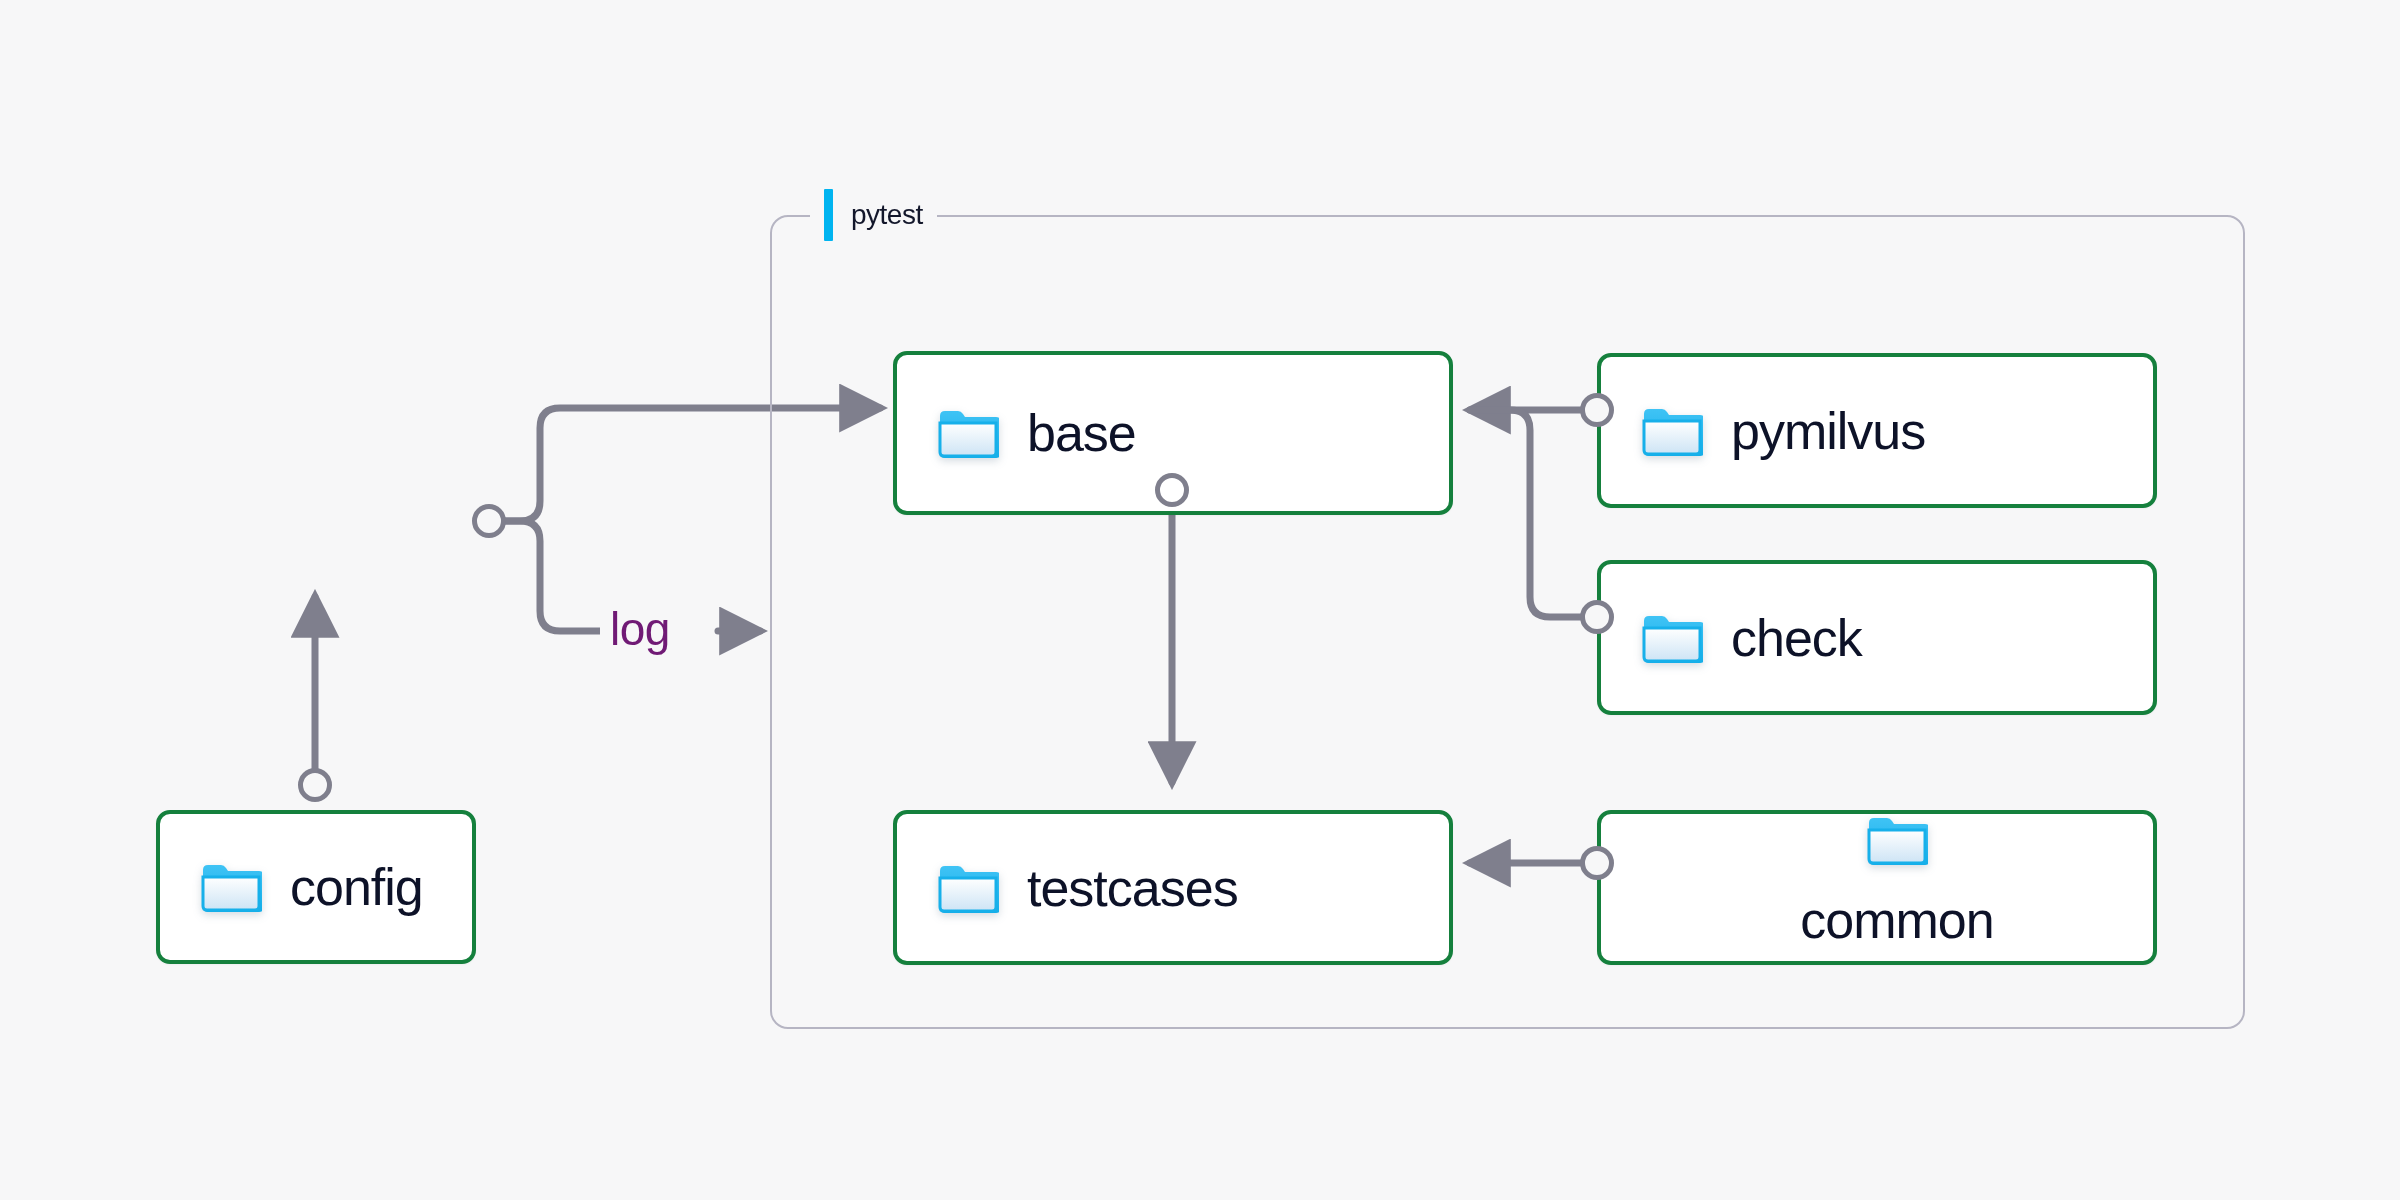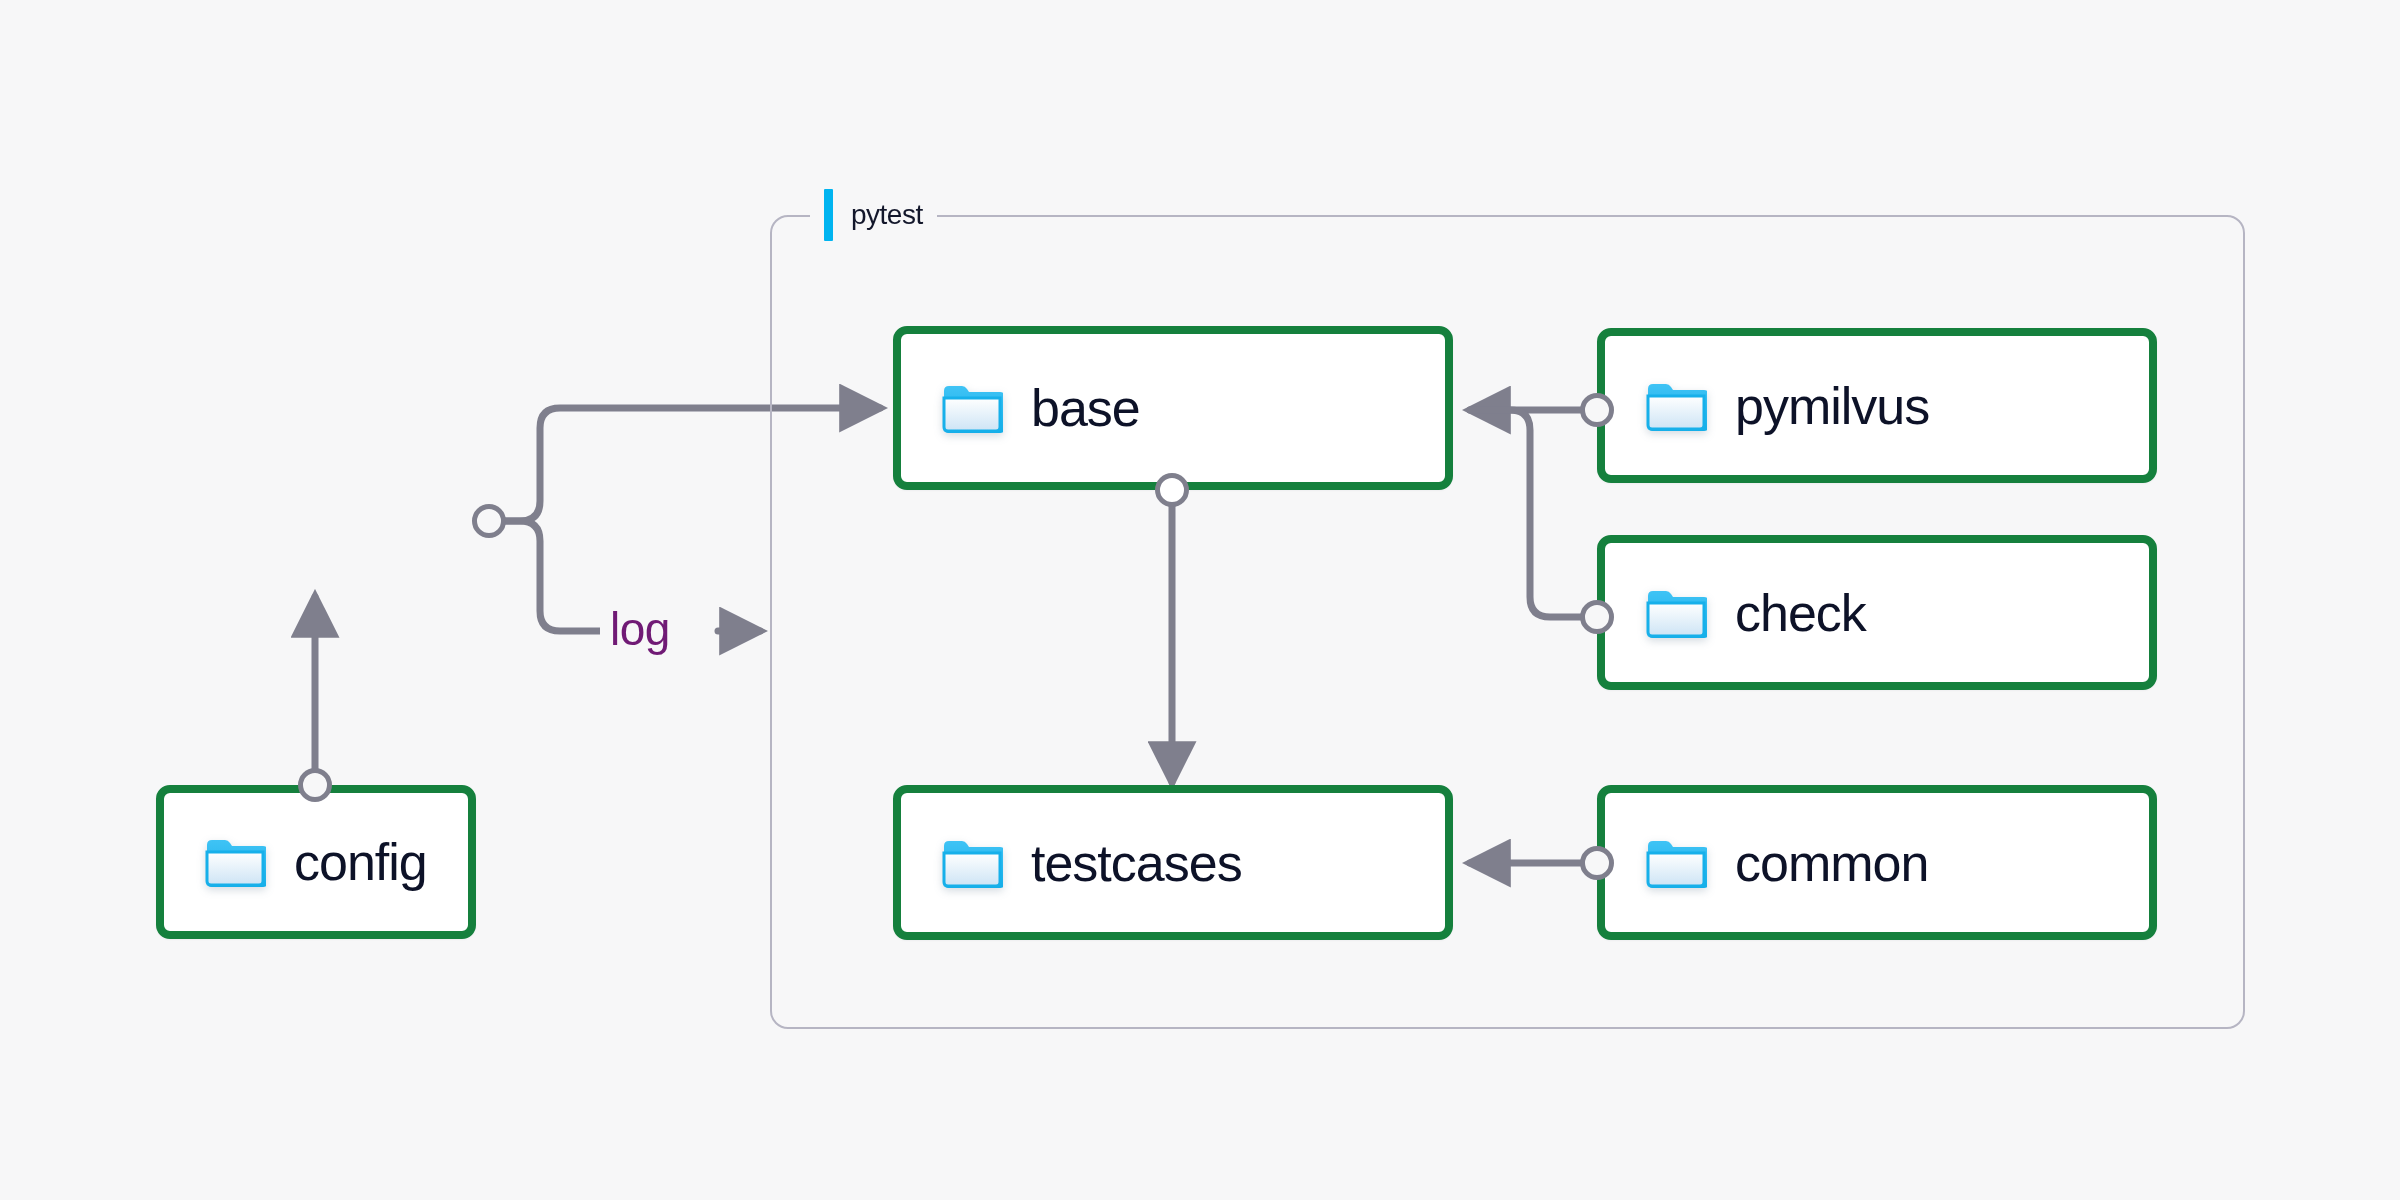--- a/index.html
+++ b/index.html
@@ -36,26 +36,27 @@
   .group-label .gtxt{
     font-size:28px;color:#13172b;letter-spacing:-0.5px;line-height:1;
     white-space:nowrap;
   }
 
   
   .node{
     position:absolute;
     box-sizing:border-box;
     background:#ffffff;
-    border:8px solid #15803d;
+    border:4px solid #15803d;
     border-radius:14px;
     display:flex;align-items:center;
     padding-left:40px;
     gap:28px;
     box-shadow:0 1px 2px rgba(20,20,40,.04);
+    margin-top:25px;
   }
   .node .label{
     font-size:52px;
     color:#0d1228;
     letter-spacing:-1px;
     line-height:1;
     white-space:nowrap;
   }
   .folder{flex:0 0 auto;display:block;filter:drop-shadow(0 3px 4px rgba(60,90,120,.22));}
 
@@ -163,21 +164,21 @@
 
   <div class="node" style="left:1597px;top:535px;width:560px;height:155px;">
     <svg class="folder" width="62" height="52" viewBox="0 0 62 52">
       <path d="M3 9 q0-5 5-5 h13 q3 0 5 3 l2 3 h31 q5 0 5 5 v31 q0 5-5 5 h-51 q-5 0-5-5 z" fill="url(#folderTab)"></path>
       <path d="M3 16 h56 v29 q0 4-4 4 h-48 q-4 0-4-4 z" fill="url(#folderGrad)" stroke="#17b0ea" stroke-width="3"></path>
     </svg>
     <span class="label">check</span>
   </div>
   <div class="port" style="left:1580px;top:600px;"></div>
 
-  <div class="node" style="left:1597px;top:785px;width:560px;height:155px;">
+  <div class="node" style="left:1597px;top:785px;width:560px;height:155px;flex-direction:column;">
     <svg class="folder" width="62" height="52" viewBox="0 0 62 52">
       <path d="M3 9 q0-5 5-5 h13 q3 0 5 3 l2 3 h31 q5 0 5 5 v31 q0 5-5 5 h-51 q-5 0-5-5 z" fill="url(#folderTab)"></path>
       <path d="M3 16 h56 v29 q0 4-4 4 h-48 q-4 0-4-4 z" fill="url(#folderGrad)" stroke="#17b0ea" stroke-width="3"></path>
     </svg>
     <span class="label">common</span>
   </div>
   <div class="port" style="left:1580px;top:846px;"></div>
 
   <div class="edge-label" style="left:600px;top:606px;">log</div>
 

